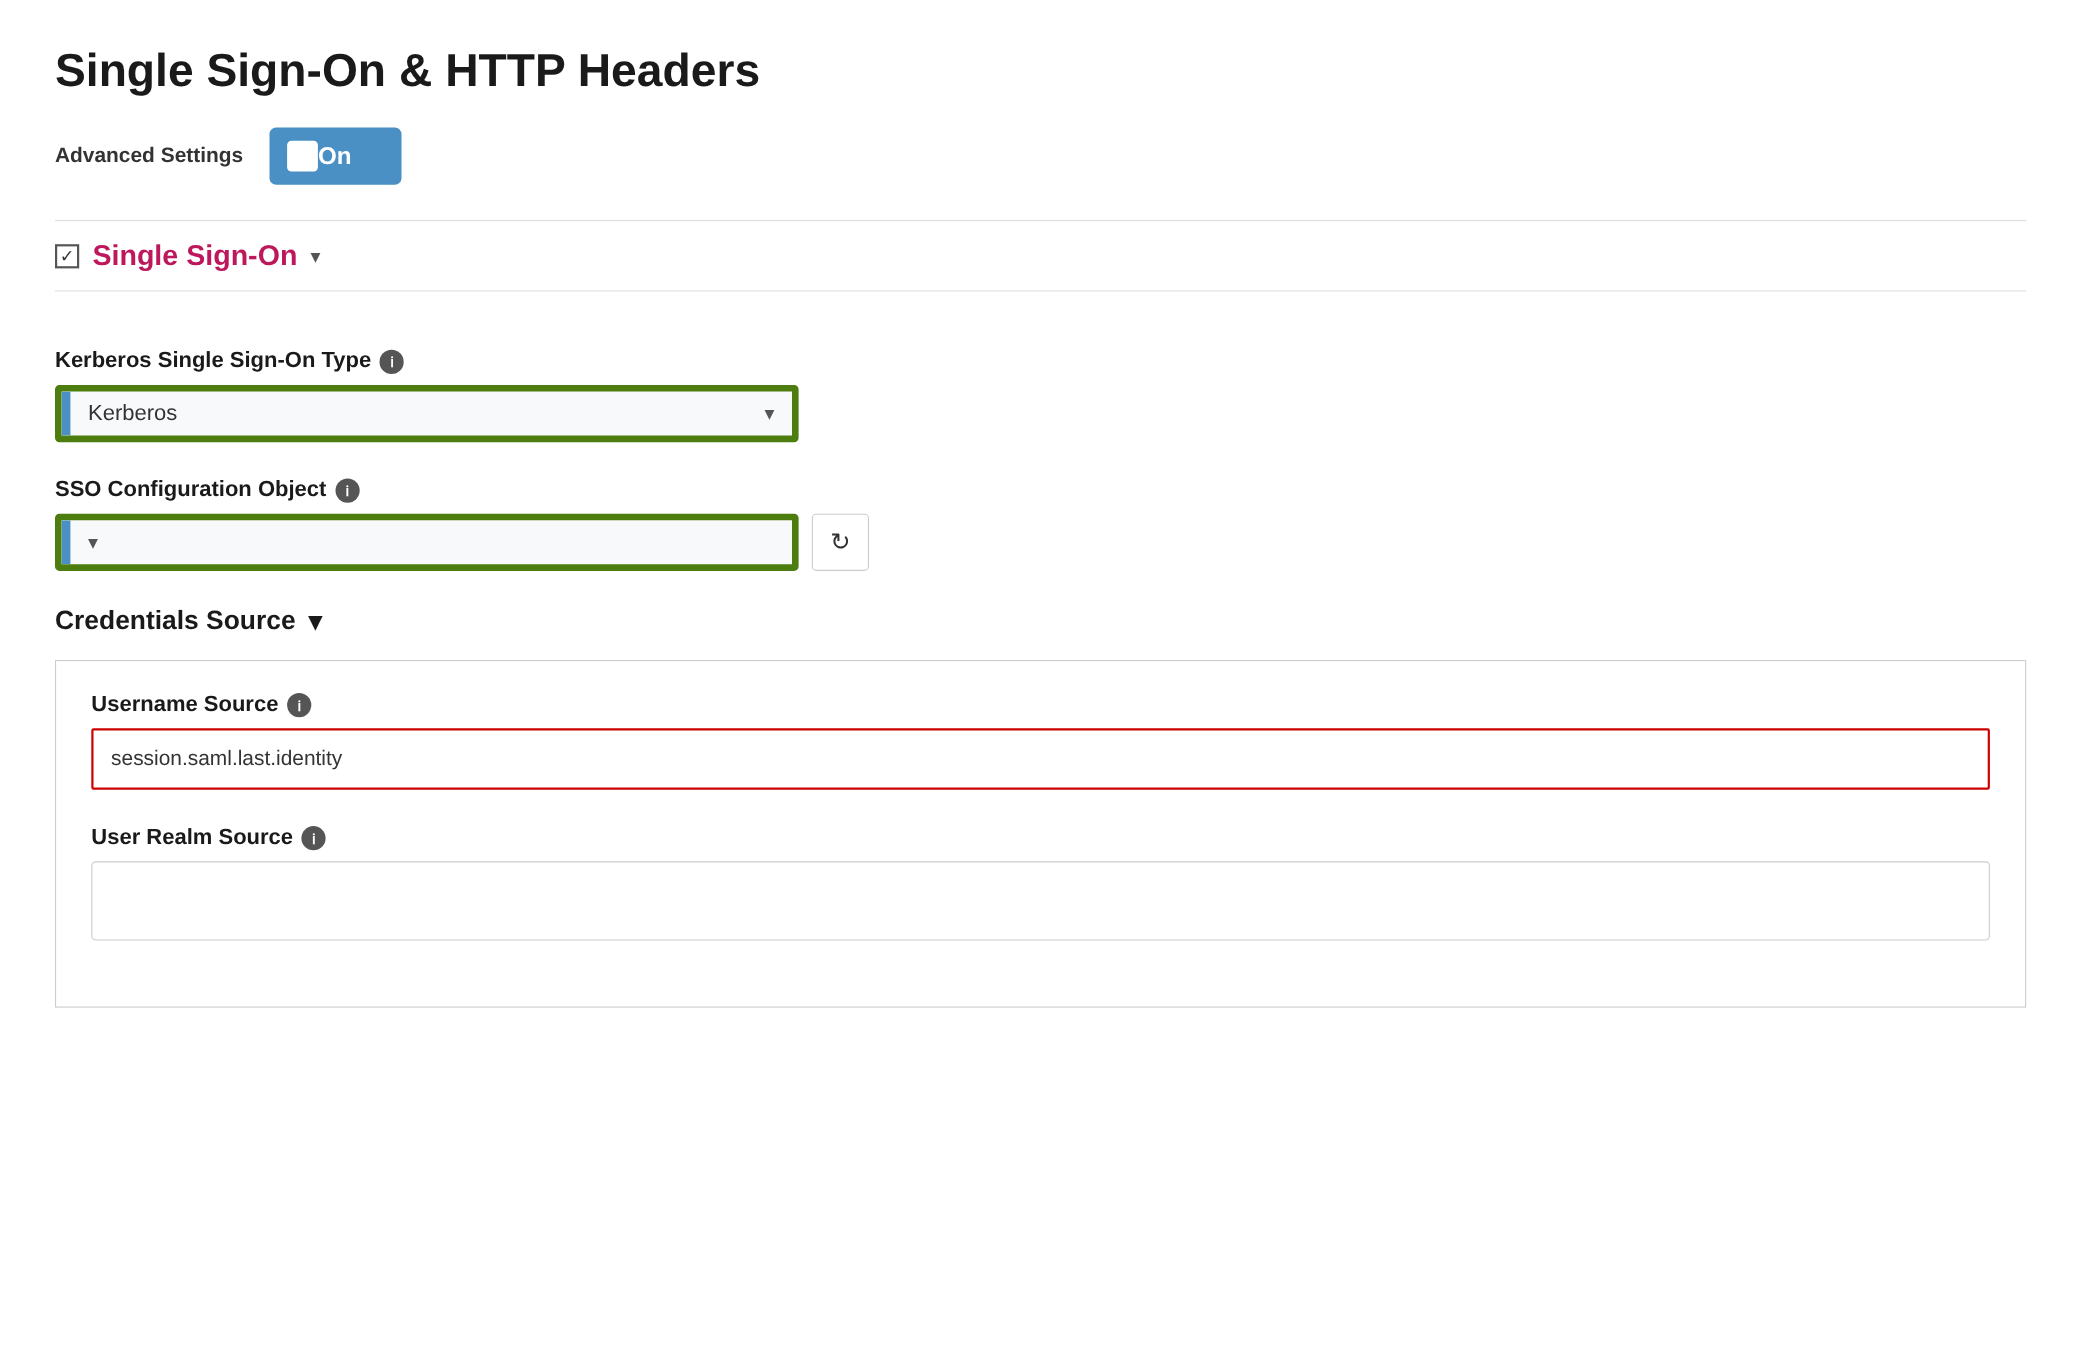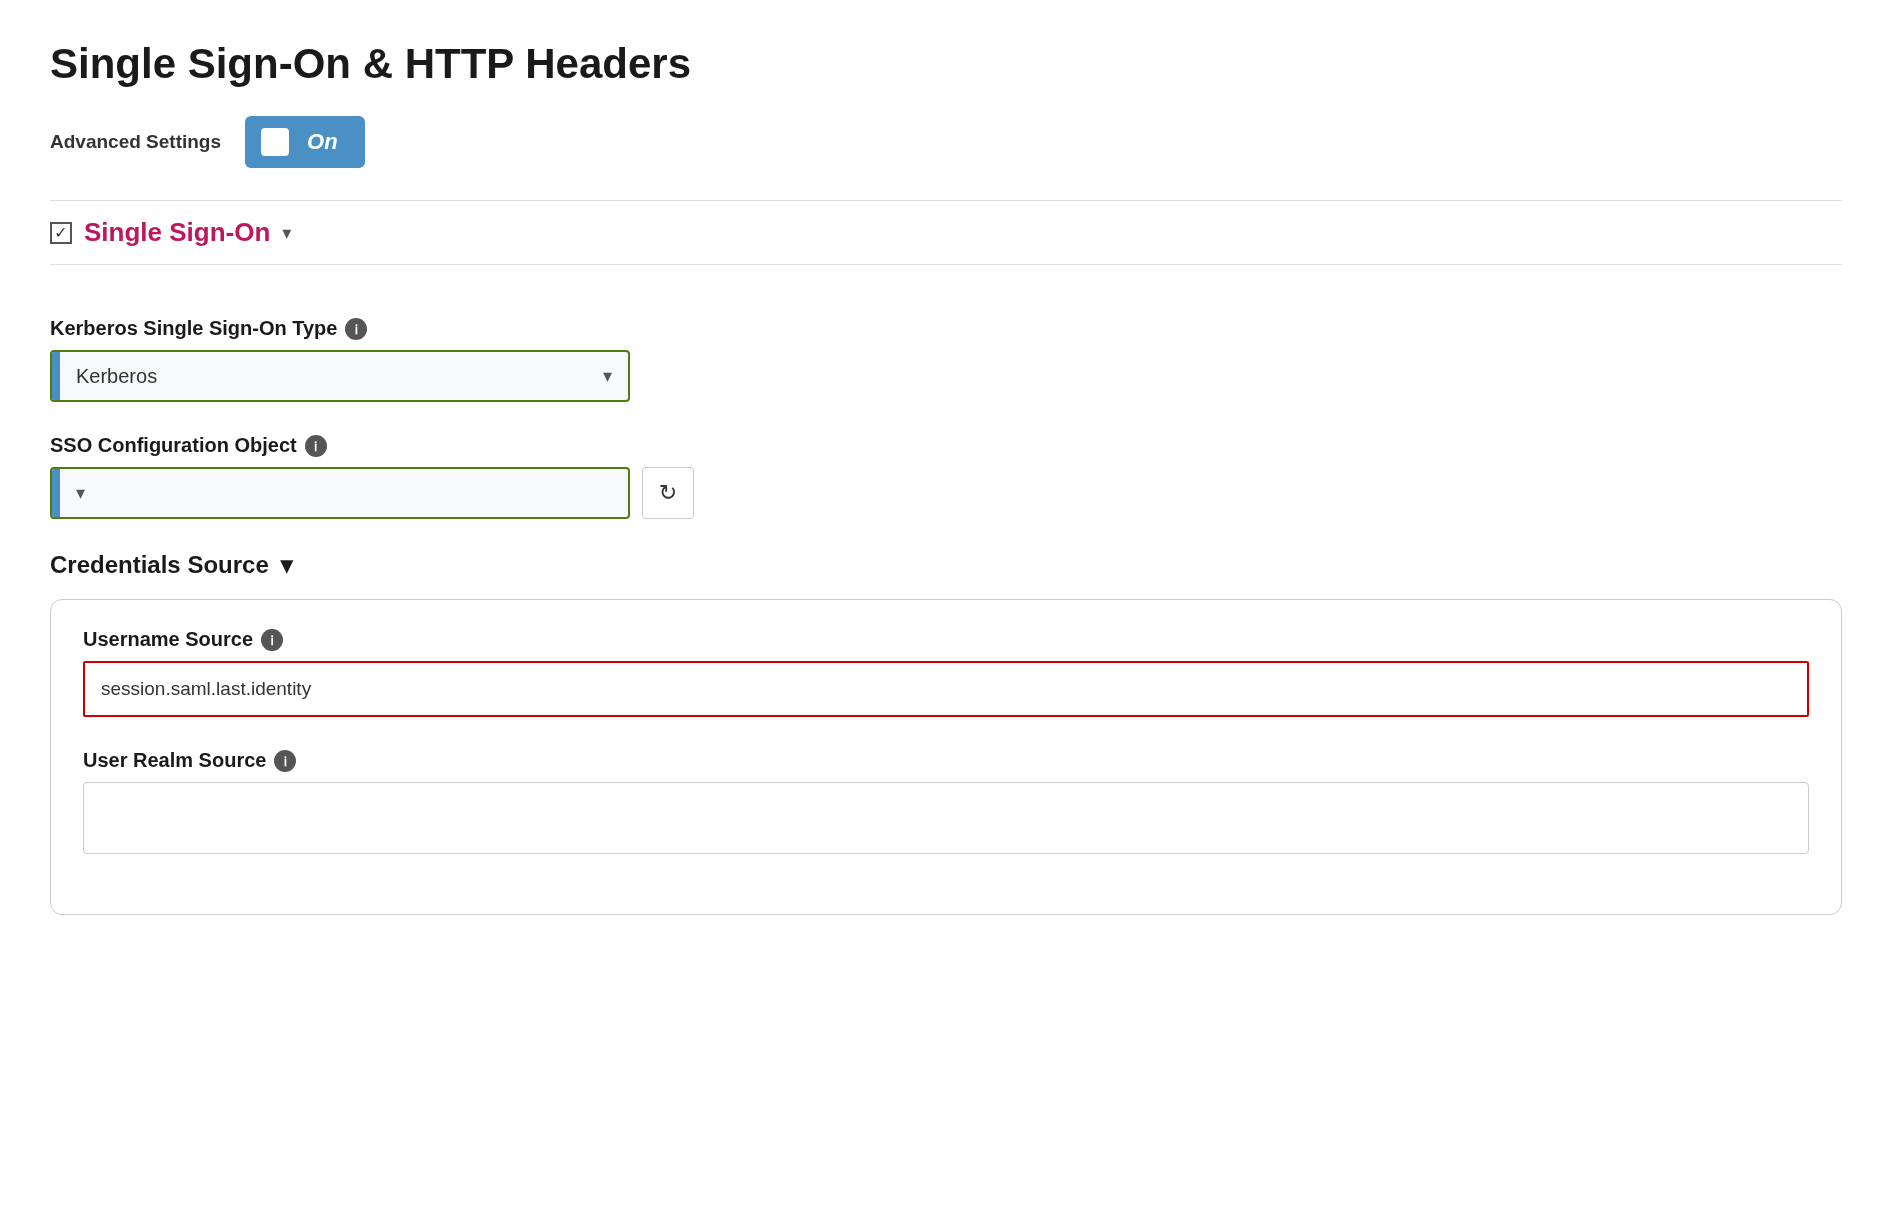--- a/index.html
+++ b/index.html
@@ -36,25 +36,24 @@
       font-weight: 600;
       color: #333;
     }
 
     .toggle-switch {
       display: flex;
       align-items: center;
       background: #4a90c4;
       border-radius: 6px;
       padding: 6px 16px;
-      gap: 18px;
+      gap: 0;
       cursor: pointer;
       min-width: 120px;
       height: 52px;
-      font-style: italic;
     }
 
     .toggle-knob {
       width: 28px;
       height: 28px;
       background: #ffffff;
       border-radius: 4px;
     }
 
     .toggle-label {
@@ -134,24 +133,24 @@
 
     .select-wrapper {
       display: flex;
       align-items: center;
       gap: 12px;
     }
 
     .select-field {
       display: flex;
       align-items: center;
-      border: 2px solid #4d7c0f;
+      border: 6px solid #4d7c0f;
       border-radius: 4px;
       background: #f8f9fa;
-      width: 580px;
+      width: 676px;
       height: 52px;
       overflow: hidden;
       cursor: pointer;
     }
 
     .select-left-bar {
       width: 8px;
       height: 100%;
       background: #4a90c4;
       flex-shrink: 0;
@@ -193,21 +192,21 @@
       align-items: flex-start;
       gap: 12px;
       font-size: 24px;
       font-weight: bold;
       color: #1a1a1a;
       margin-bottom: 20px;
     }
 
     .credentials-box {
       border: 1px solid #cccccc;
-      border-radius: 12px;
+      border-radius: 0;
       padding: 28px 32px;
       background: #ffffff;
     }
 
     .input-field {
       width: 100%;
       height: 56px;
       border: 1px solid #cccccc;
       border-radius: 4px;
       padding: 0 16px;

